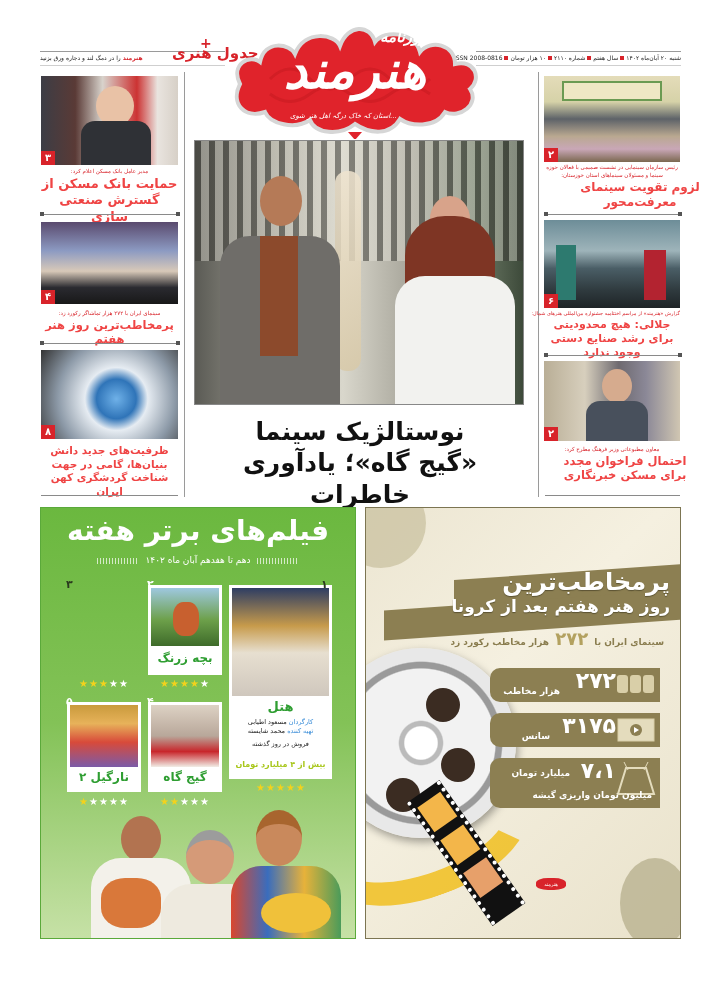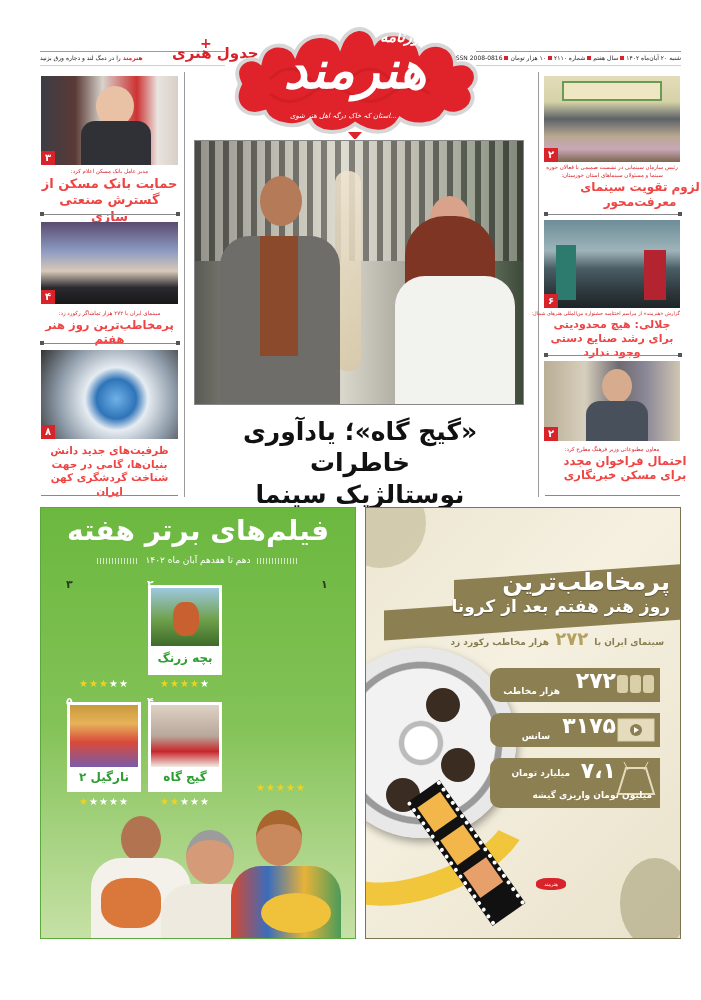--- a/index.html
+++ b/index.html
@@ -182,29 +182,39 @@
     <div class="abs" style="left:0;top:0;width:100%;height:120px;background:repeating-linear-gradient(90deg,rgba(60,60,55,.55) 0 6px,rgba(230,228,218,.4) 6px 14px);"></div>
     <div class="abs" style="left:140px;top:30px;width:26px;height:200px;background:linear-gradient(#efe4cf,#d8c9a8);border-radius:12px;opacity:.85;"></div>
     <div class="abs" style="left:65px;top:35px;width:42px;height:50px;border-radius:50%;background:#b57a57;"></div>
     <div class="abs" style="left:25px;top:95px;width:120px;height:170px;background:#6f6d69;border-radius:30px 30px 0 0;"></div>
     <div class="abs" style="left:65px;top:95px;width:38px;height:120px;background:#8c4a2c;"></div>
     <div class="abs" style="left:235px;top:55px;width:40px;height:46px;border-radius:50%;background:#d8a38a;"></div>
     <div class="abs" style="left:210px;top:75px;width:90px;height:95px;background:#7e3524;border-radius:40px 40px 10px 10px;"></div>
     <div class="abs" style="left:200px;top:135px;width:120px;height:130px;background:#f2f2ef;border-radius:30px 30px 0 0;"></div>
   </div>
   <div class="main-title">
+    <div>نوستالژیک سینما</div>
     <div>«گیج گاه»؛ یادآوری خاطرات</div>
-    <div>نوستالژیک سینما</div>
   </div>
 </article>
 
 <section class="green">
   <div class="green-title">فیلم‌های برتر هفته</div>
   <div class="green-sub"><span>دهم تا هفدهم آبان ماه ۱۴۰۲</span></div>
 
+  <div class="card" style="left:188px;top:77px;width:103px;height:194px;">
+    <div class="poster" style="height:108px;background:linear-gradient(180deg,#2e3d63 0%,#c79b4b 35%,#e7dfd0 60%,#cfc7bd 100%);"></div>
+    <div class="name" style="top:114px;">هتل</div>
+    <div class="hotel-info" style="top:133px;">
+      <div><span class="lbl">کارگردان</span> <span class="val">مسعود اطیابی</span></div>
+      <div><span class="lbl">تهیه کننده</span> <span class="val">محمد شایسته</span></div>
+      <div class="val" style="margin-top:3px;">فروش در روز گذشته</div>
+    </div>
+    <div class="sales" style="top:175px;">بیش از ۴ میلیارد تومان</div>
+  </div>
   <div class="rank" style="left:280px;top:70px;">۱</div>
   <div class="stars" style="left:190px;top:274px;width:100px;"><span class="on">★★★★★</span></div>
 
   <div class="card" style="left:107px;top:77px;width:74px;height:90px;">
     <div class="poster" style="height:58px;background:linear-gradient(180deg,#9ec8e0 0%,#6da04a 55%,#3e6b2a 100%);">
       <div class="abs" style="left:22px;top:14px;width:26px;height:34px;background:#c8602f;border-radius:40%;"></div>
     </div>
     <div class="name" style="top:66px;font-size:12px;">بچه زرنگ</div>
   </div>
   <div class="rank" style="left:106px;top:70px;color:#fff;">۲</div>

